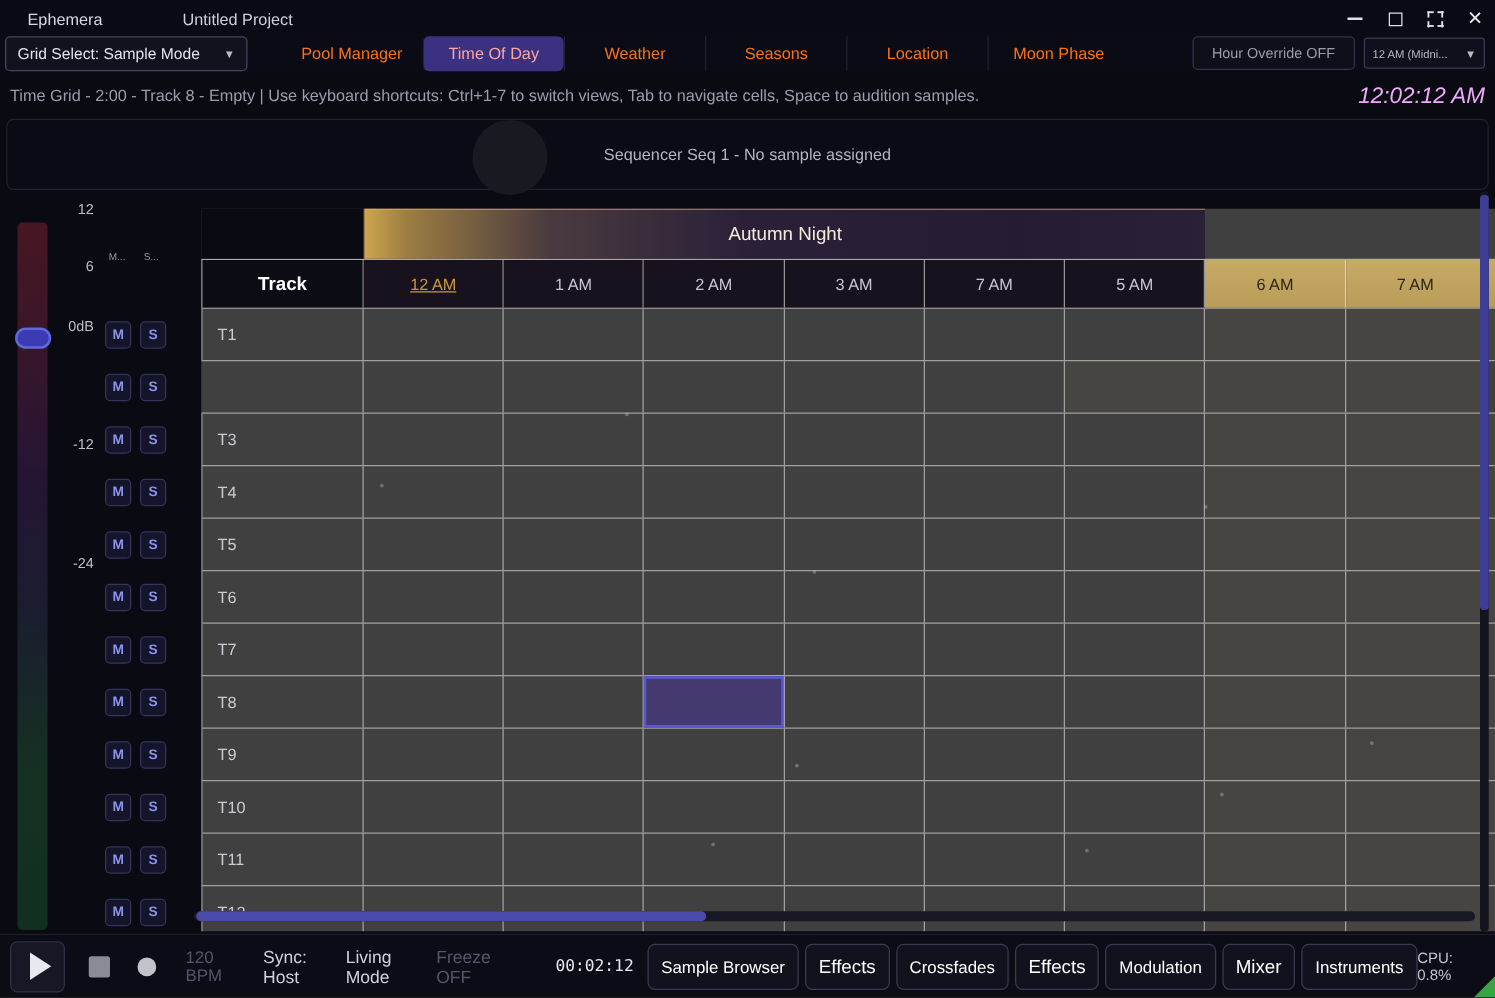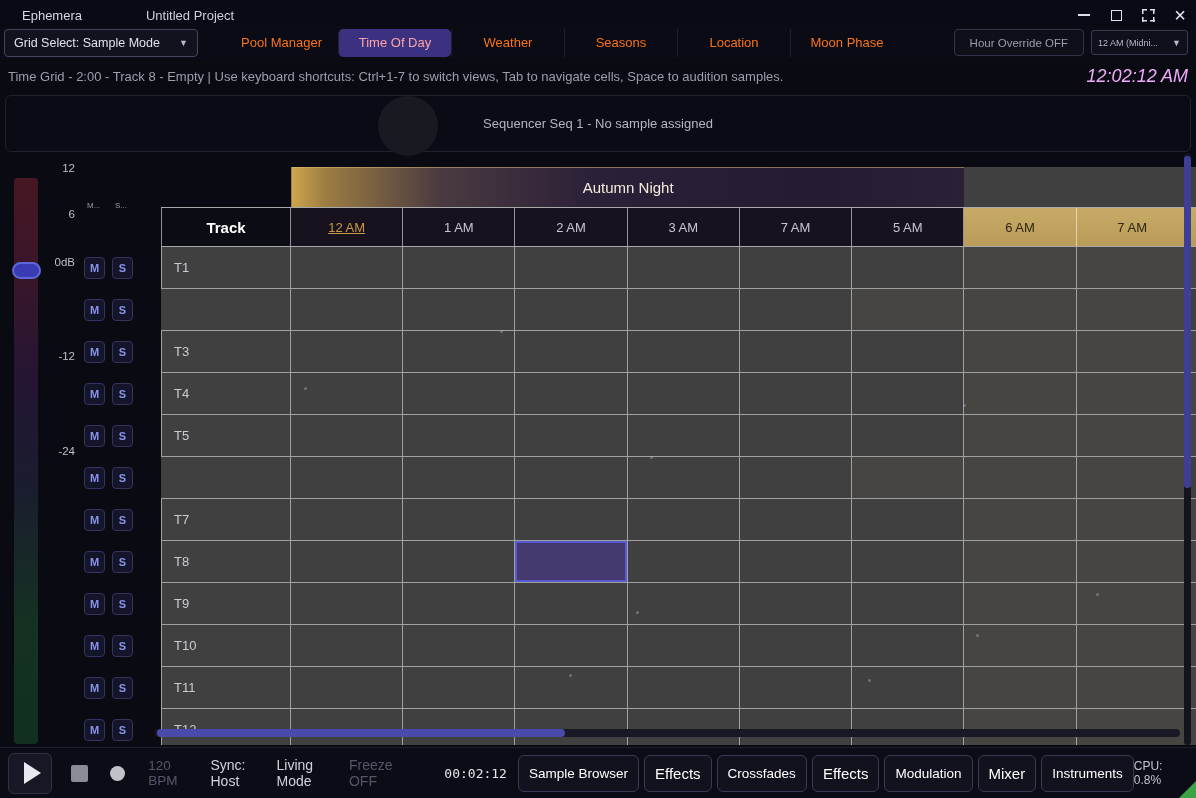--- a/index.html
+++ b/index.html
@@ -272,20 +272,21 @@
         <div class="cell"></div>
         <div class="cell"></div>
         <div class="cell"></div>
         <div class="cell"></div>
         <div class="cell"></div>
         <div class="cell warm"></div>
         <div class="cell warm"></div>
         <div class="cell warm"></div>
       </div>
       <div class="trow">
+        <div class="tname">T6</div>
         <div class="cell"></div>
         <div class="cell"></div>
         <div class="cell"></div>
         <div class="cell"></div>
         <div class="cell"></div>
         <div class="cell"></div>
         <div class="cell warm"></div>
         <div class="cell warm"></div>
         <div class="cell warm"></div>
       </div>

